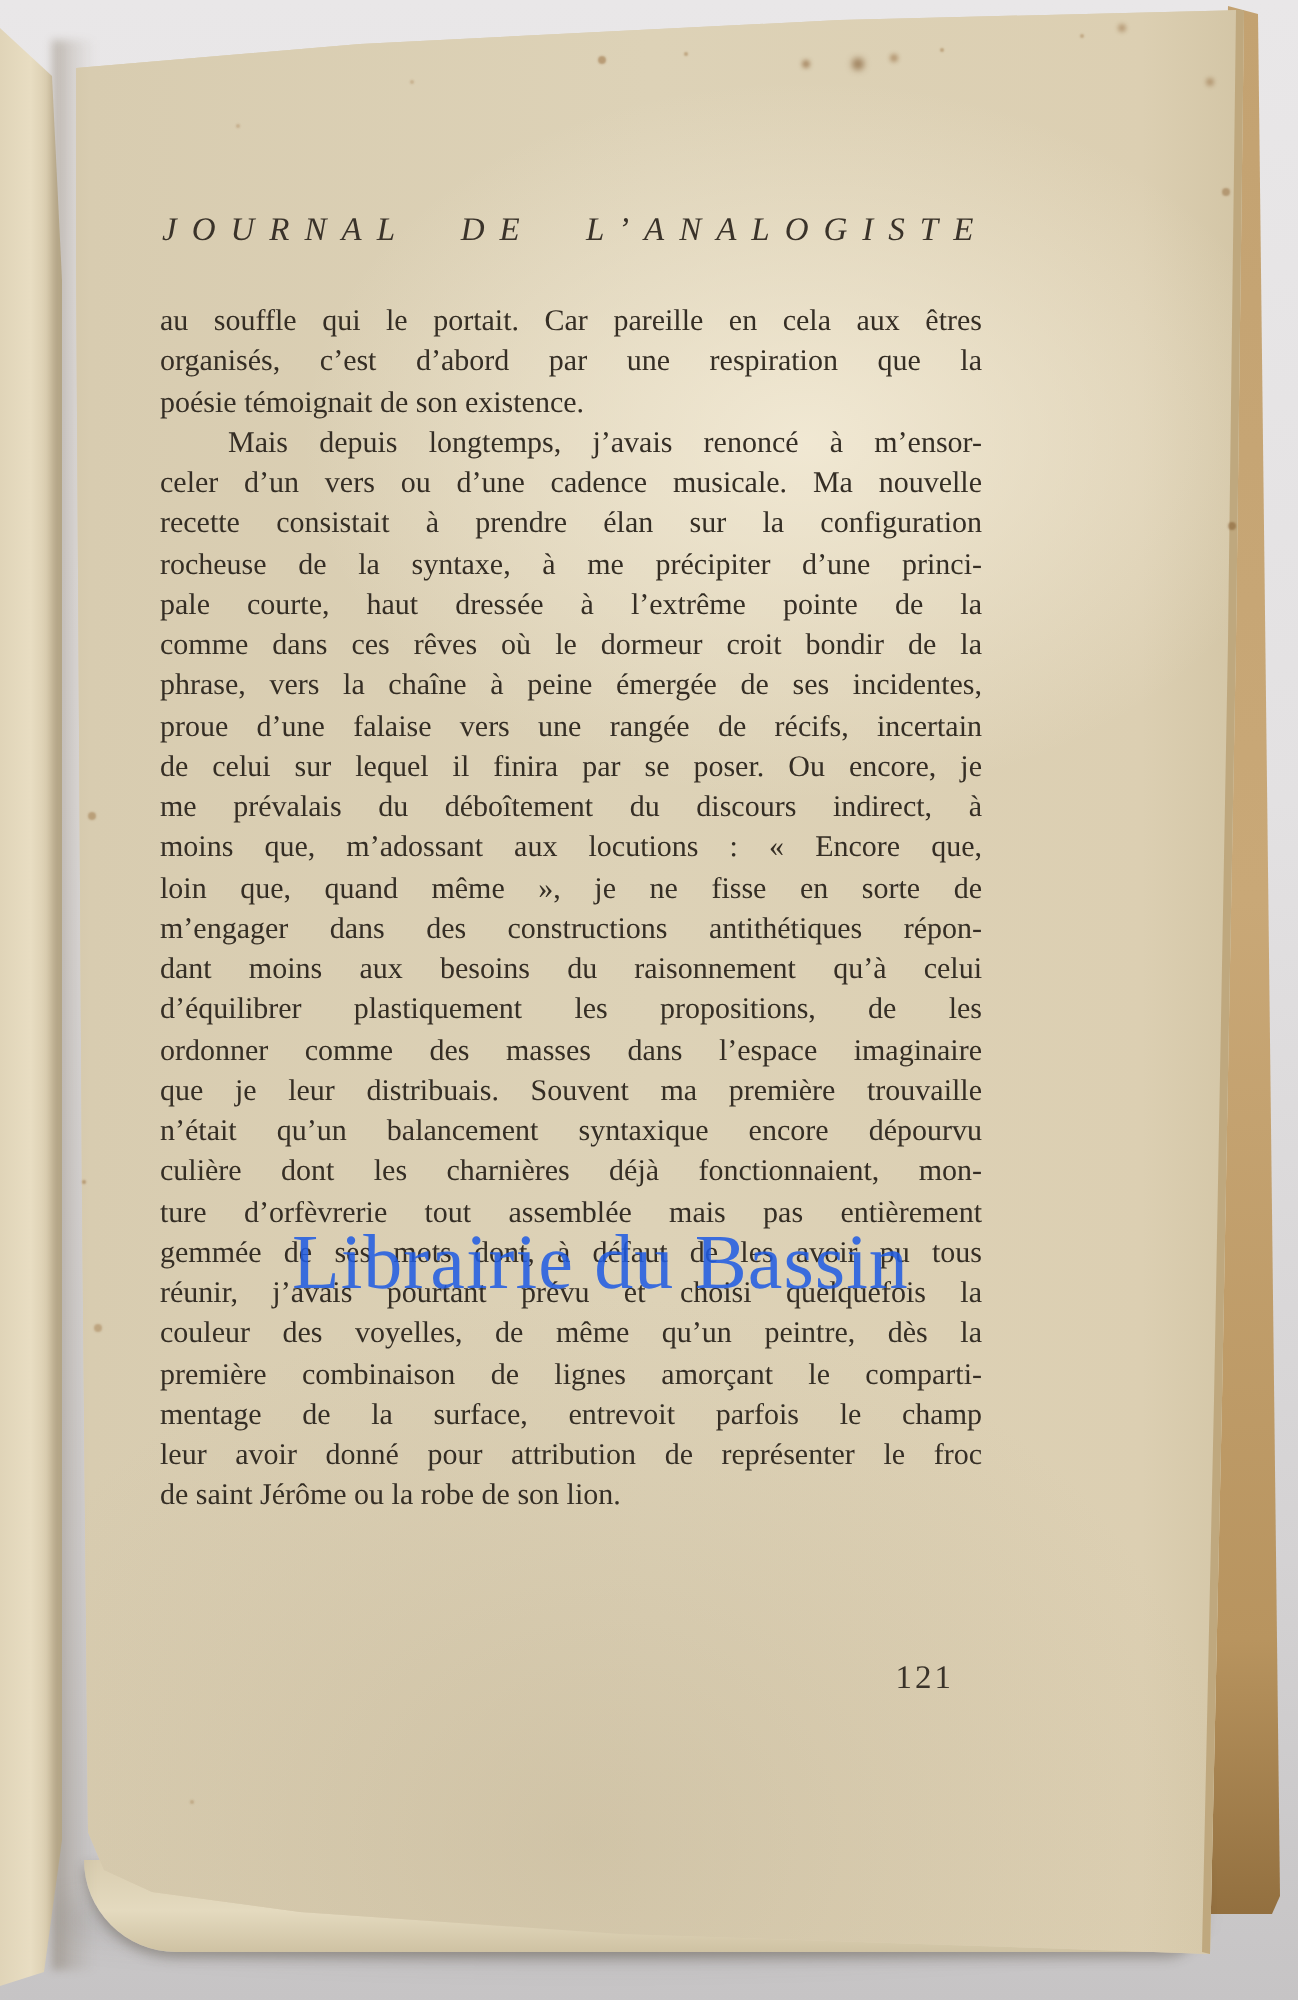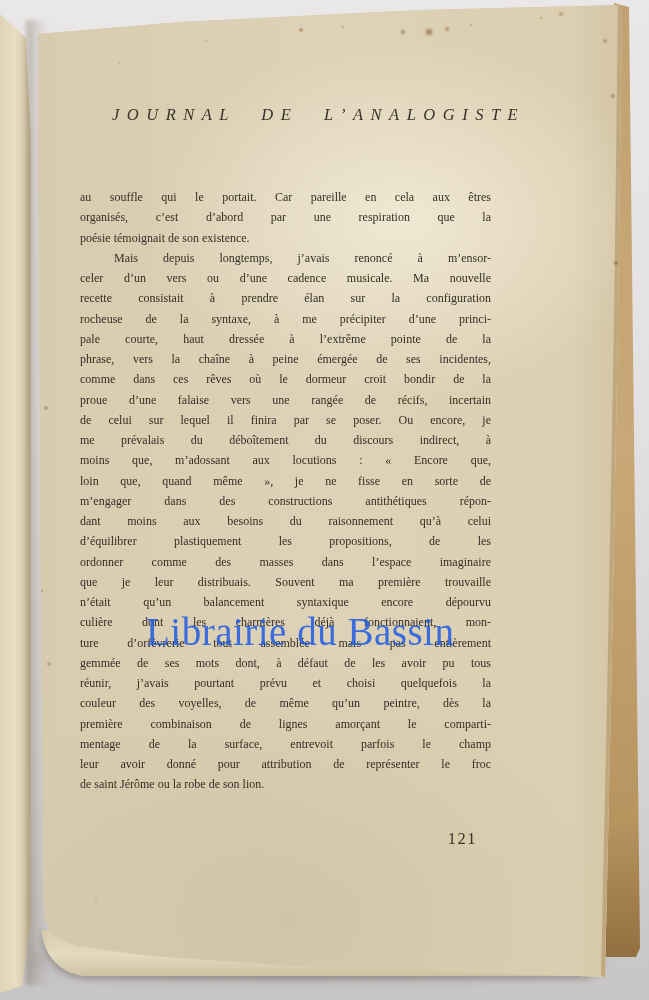--- a/index.html
+++ b/index.html
@@ -78,23 +78,23 @@
       48px 663px 1px 1px rgba(140,92,40,.35),
       95px 900px 1px 0 rgba(140,92,40,.3),
       118px 62px 1px 0 rgba(150,104,52,.3),
       205px 40px 1px 0 rgba(150,104,52,.3);
   }
   
   .text-layer{position:absolute;left:0;top:0;width:649px;height:1000px;z-index:8;color:#362f26;}
   .running-header{
     position:absolute;left:81px;top:105px;width:410px;
     font-style:italic;font-size:16.5px;letter-spacing:7.5px;word-spacing:14px;
-    text-align:center;white-space:nowrap;color:#3a332a;margin-left:31px;
+    text-align:center;white-space:nowrap;color:#3a332a;
   }
-  .text-block{position:absolute;left:80px;top:151px;width:411px;font-size:12px;margin-top:36px;}
+  .text-block{position:absolute;left:80px;top:151px;width:411px;font-size:15px;}
   .line{
     height:20.25px;line-height:20.25px;overflow:hidden;
     text-align:justify;text-align-last:justify;
     color:#352e25;
   }
   .line.indent{text-indent:34px;}
   .line.end{text-align:left;text-align-last:left;}
   .page-number{
     position:absolute;left:80px;top:829px;width:411px;text-align:right;
     font-size:16.5px;letter-spacing:1.5px;color:#3a332a;transform:translateX(-14px);
@@ -124,22 +124,22 @@
     <div class="running-header">JOURNAL DE L’ANALOGISTE</div>
     <div class="text-block" id="text-block">
         <div class="line">au souffle qui le portait. Car pareille en cela aux êtres</div>
         <div class="line">organisés, c’est d’abord par une respiration que la</div>
         <div class="line end">poésie témoignait de son existence.</div>
         <div class="line indent">Mais depuis longtemps, j’avais renoncé à m’ensor-</div>
         <div class="line">celer d’un vers ou d’une cadence musicale. Ma nouvelle</div>
         <div class="line">recette consistait à prendre élan sur la configuration</div>
         <div class="line">rocheuse de la syntaxe, à me précipiter d’une princi-</div>
         <div class="line">pale courte, haut dressée à l’extrême pointe de la</div>
+        <div class="line">comme dans ces rêves où le dormeur croit bondir de la</div>
         <div class="line">phrase, vers la chaîne à peine émergée de ses incidentes,</div>
-        <div class="line">comme dans ces rêves où le dormeur croit bondir de la</div>
         <div class="line">proue d’une falaise vers une rangée de récifs, incertain</div>
         <div class="line">de celui sur lequel il finira par se poser. Ou encore, je</div>
         <div class="line">me prévalais du déboîtement du discours indirect, à</div>
         <div class="line">moins que, m’adossant aux locutions : « Encore que,</div>
         <div class="line">loin que, quand même », je ne fisse en sorte de</div>
         <div class="line">m’engager dans des constructions antithétiques répon-</div>
         <div class="line">dant moins aux besoins du raisonnement qu’à celui</div>
         <div class="line">d’équilibrer plastiquement les propositions, de les</div>
         <div class="line">ordonner comme des masses dans l’espace imaginaire</div>
         <div class="line">que je leur distribuais. Souvent ma première trouvaille</div>

